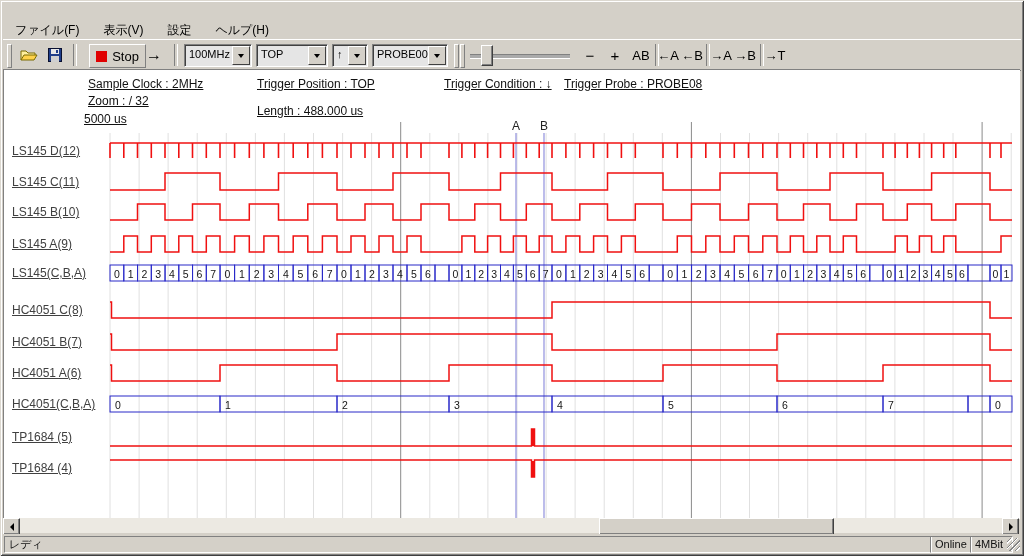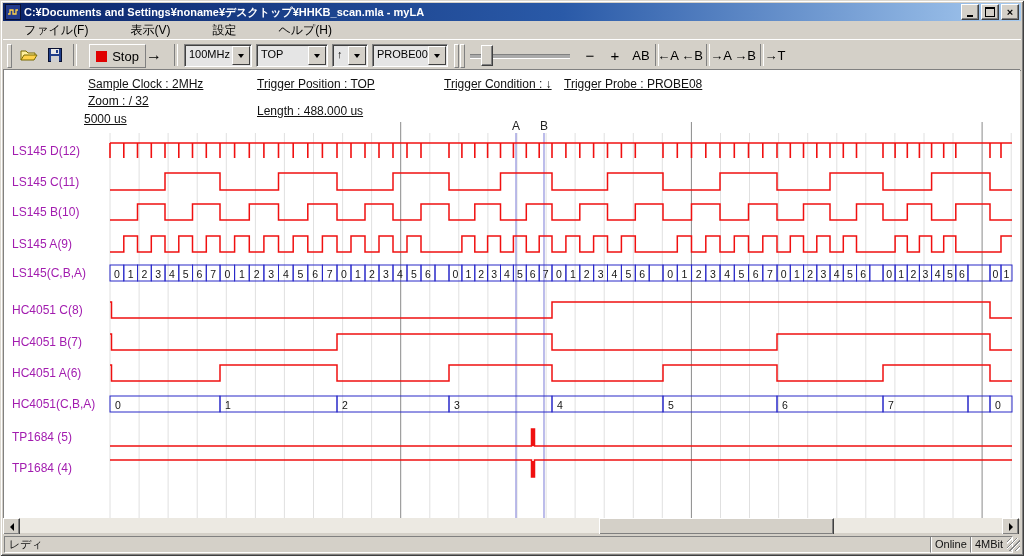--- a/index.html
+++ b/index.html
@@ -15,21 +15,21 @@
   .title-text{color:#fff;font-size:11px;font-weight:bold;white-space:nowrap;overflow:hidden;flex:1;}
   .winbtns{display:flex;gap:2px;margin-right:2px;}
   .winbtn{width:16px;height:14px;background:#d4d0c8;border:1px solid;border-color:#fff #404040 #404040 #fff;
           box-shadow:inset -1px -1px #808080;display:flex;align-items:center;justify-content:center;}
   .g-min{width:6px;height:2px;background:#000;margin-top:7px;}
   .g-max{width:8px;height:7px;border:1px solid #000;border-top-width:2px;}
   .g-close{font-size:11px;font-weight:bold;line-height:10px;color:#000;}
   
   .menubar{position:absolute;left:3px;top:21px;width:1018px;height:18px;background:#d4d0c8;
            display:flex;align-items:center;font-size:12px;}
-  .menuitem{padding:1px 21px;}
+  .menuitem{padding:1px 12px;}
   
   .toolbar{position:absolute;left:3px;top:39px;width:1018px;height:30px;background:#d4d0c8;
            border-top:1px solid #fff;border-bottom:1px solid #808080;}
   .grip{position:absolute;top:4px;width:3px;height:22px;border:1px solid;border-color:#fff #808080 #808080 #fff;}
   .tsep{position:absolute;top:4px;width:2px;height:22px;border-left:1px solid #808080;border-right:1px solid #fff;}
   .tbtn{position:absolute;top:4px;height:22px;display:flex;align-items:center;justify-content:center;
         font-size:13px;color:#000;}
   .tbtn.raised{border:1px solid;border-color:#fff #808080 #808080 #fff;margin-left:8px;}
   .stopsq{width:11px;height:11px;background:#e00000;margin-right:5px;}
   .combo{position:absolute;top:4px;height:21px;background:#e5e5e5;border:1px solid;border-color:#808080 #fff #fff #808080;
@@ -39,21 +39,21 @@
         border:1px solid;border-color:#fff #404040 #404040 #fff;display:flex;align-items:center;justify-content:center;}
   .darr{width:0;height:0;border-left:3px solid transparent;border-right:3px solid transparent;border-top:4px solid #000;}
   .sl-track{position:absolute;left:467px;top:14px;width:100px;height:3px;
             border-top:1px solid #808080;border-bottom:1px solid #fff;background:#aaa;}
   .sl-thumb{position:absolute;left:478px;top:5px;width:10px;height:19px;background:#d4d0c8;
             border:1px solid;border-color:#fff #404040 #404040 #fff;box-shadow:inset -1px -1px #808080;}
   
   .client{position:absolute;left:3px;top:69px;width:1016px;height:449px;background:#fff;
           border-left:1px solid #808080;border-top:1px solid #808080;}
   .info{position:absolute;font-size:12px;color:#111;white-space:nowrap;text-decoration:underline;}
-  .chlabel{position:absolute;left:12px;height:16px;line-height:16px;font-size:12px;color:#a21caf;white-space:nowrap;}
+  .chlabel{position:absolute;left:12px;height:16px;line-height:16px;font-size:12px;color:#404040;white-space:nowrap;text-decoration:underline;}
   .curlab{position:absolute;top:119px;width:12px;text-align:center;font-size:12px;color:#222;}
   #plot{position:absolute;left:0;top:0;pointer-events:none;}
   
   .hscroll{position:absolute;left:3px;top:518px;width:1016px;height:15px;background:#ece9e2;}
   .sbtn{position:absolute;top:0px;width:15px;height:15px;background:#d4d0c8;border:1px solid;
         border-color:#fff #404040 #404040 #fff;box-shadow:inset -1px -1px #808080;
         display:flex;align-items:center;justify-content:center;}
   .tri-l{width:0;height:0;border-top:4px solid transparent;border-bottom:4px solid transparent;border-right:4px solid #000;}
   .tri-r{width:0;height:0;border-top:4px solid transparent;border-bottom:4px solid transparent;border-left:4px solid #000;}
   .sthumb{position:absolute;left:596px;top:0;width:233px;height:15px;background:#d4d0c8;border:1px solid;
@@ -63,39 +63,20 @@
   .spanel{position:absolute;top:2px;height:15px;line-height:15px;padding-left:4px;
           border:1px solid;border-color:#808080 #fff #fff #808080;color:#111;}
   .sgrip{position:absolute;right:1px;top:4px;width:13px;height:13px;
          background:repeating-linear-gradient(315deg,transparent 0 2px,#fff 2px 3px,#848484 3px 4px);}
 </style>
 </head>
 <body>
 
 <div id="win">
 
-  <div class="titlebar">
-    <div class="appicon">
-      <svg width="10" height="8" viewBox="0 0 10 8">
-        <polyline points="0,6 2,6 2,2 5,2 5,6 8,6 8,2 10,2" fill="none" stroke="#ffd24a" stroke-width="1.3"></polyline>
-      </svg>
-    </div>
-    <span class="title-text">C:¥Documents and Settings¥noname¥デスクトップ¥HHKB_scan.mla - myLA</span>
-    <div class="winbtns">
-      <div class="winbtn">
-          <div class="g-min"></div>
-        </div>
-      <div class="winbtn">
-          <div class="g-max"></div>
-        </div>
-      <div class="winbtn">
-          <span class="g-close">×</span>
-        </div>
-    </div>
-  </div>
 
   <div class="menubar">
     <span class="menuitem">ファイル(F)</span>
     <span class="menuitem">表示(V)</span>
     <span class="menuitem">設定</span>
     <span class="menuitem">ヘルプ(H)</span>
   </div>
 
   <div class="toolbar">
     <div class="grip" style="left:4px"></div>

